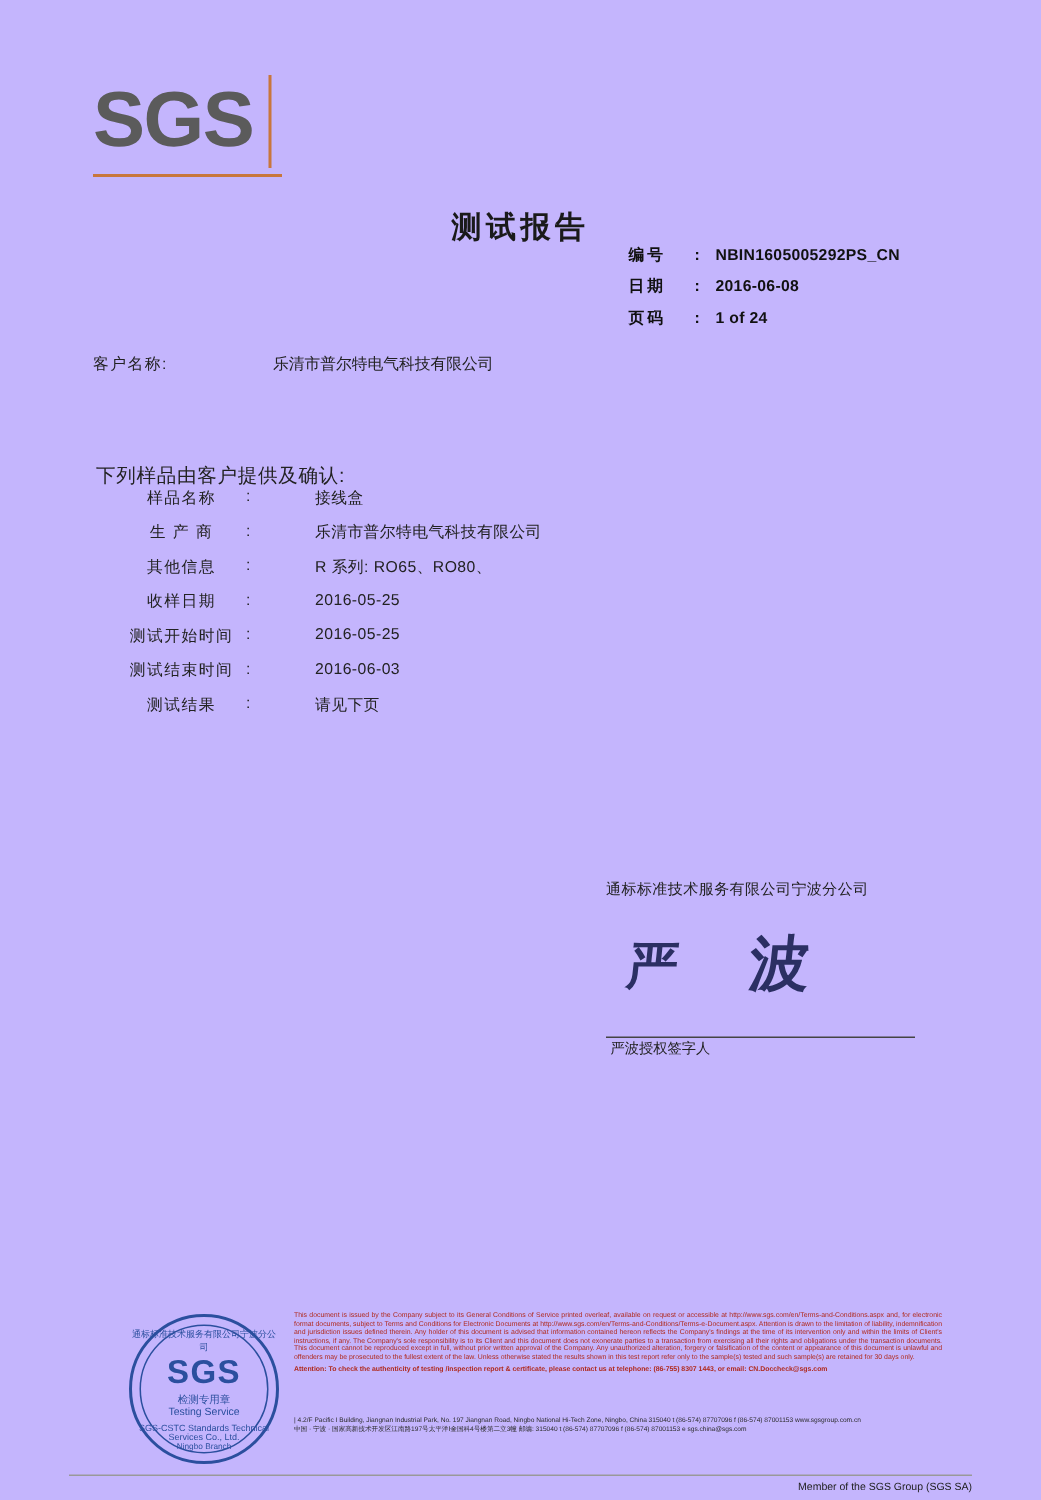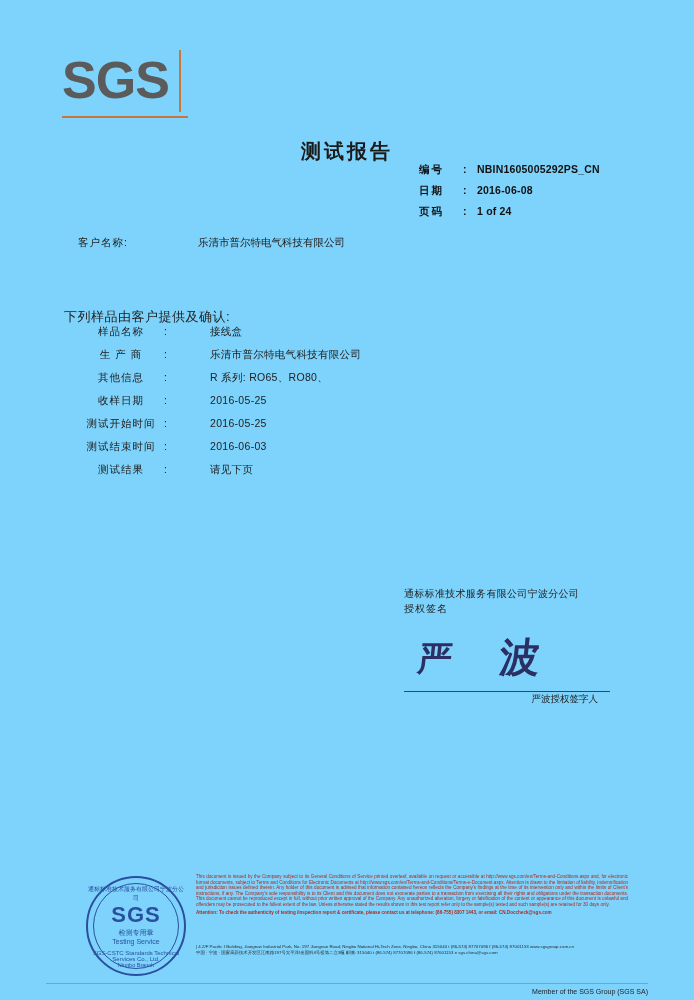--- a/index.html
+++ b/index.html
@@ -11,21 +11,21 @@
     width: 694px;
     height: 1000px;
     position: relative;
     font-family: "Liberation Sans", sans-serif;
     color: #1a1a1a;
     overflow: hidden;
   }
   .page {
     position: absolute;
     inset: 0;
-    background: #7dd3fc;
+    background: #c4b5fd;
   }
 
   
   .logo-wrap {
     position: absolute;
     left: 62px;
     top: 52px;
     width: 126px;
     height: 62px;
   }
@@ -91,21 +91,21 @@
     font-weight: bold;
   }
   .meta-value {
     font-weight: bold;
     letter-spacing: 0.2px;
   }
 
   
   .cust {
     position: absolute;
-    left: 78px;
+    left: 62px;
     top: 236px;
     font-size: 10.5px;
   }
   .cust-row {
     display: flex;
     margin-bottom: 12px;
   }
   .cust-label {
     width: 120px;
     letter-spacing: 1px;
@@ -188,25 +188,25 @@
   .sig-mark.two { left: 96px; top: 6px; font-size: 40px; }
   .sig-rule {
     position: absolute;
     left: 404px;
     top: 691px;
     width: 206px;
     border-bottom: 1px solid #444;
   }
   .sig-names {
     position: absolute;
-    left: 392px;
+    left: 407px;
     top: 693px;
     width: 206px;
     display: flex;
-    justify-content: flex-end;
+    justify-content: flex-start;
     font-size: 9.5px;
     color: #222;
   }
 
   
   .footer {
     position: absolute;
     left: 0;
     top: 876px;
     width: 694px;
@@ -381,21 +381,20 @@
     </div>
     <div class="info-row">
       <span class="info-label">测试结果</span>
       <span class="info-colon">:</span>
       <span class="info-value">请见下页</span>
     </div>
   </div>
 
   <div class="sig">
     <div class="sig-company">通标标准技术服务有限公司宁波分公司</div>
-    <div class="sig-label">授权签名</div>
     <div class="sig-marks">
       <span class="sig-mark one">严</span>
       <span class="sig-mark two">波</span>
     </div>
   </div>
   <div class="sig-rule"></div>
   <div class="sig-names">
     <span>严波</span>
     <span>授权签字人</span>
   </div>

